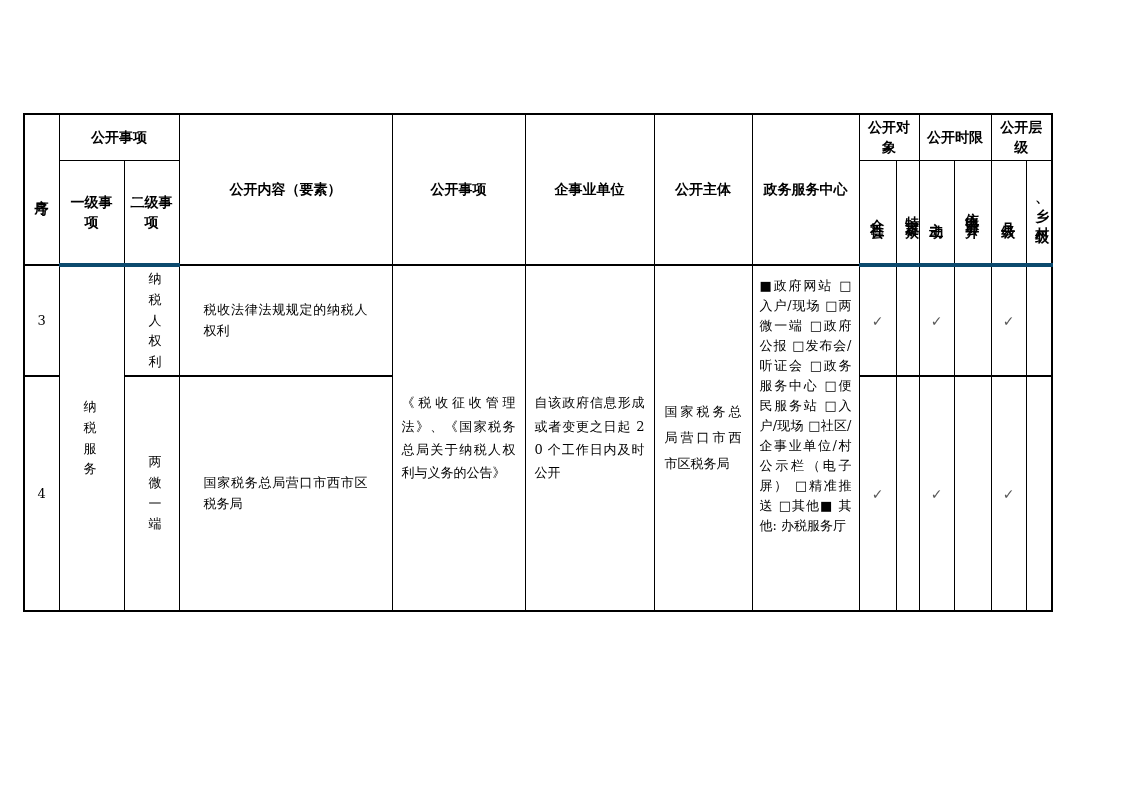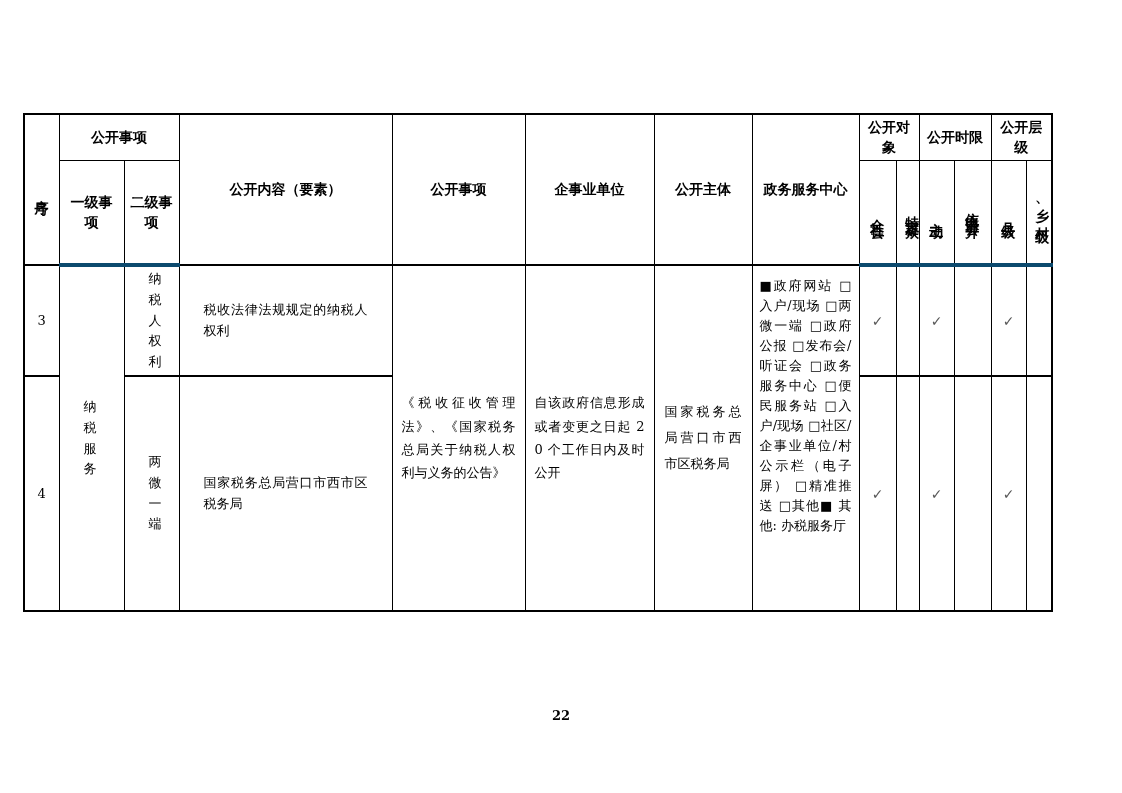--- a/index.html
+++ b/index.html
@@ -156,15 +156,14 @@
         <td class="chk">✓</td>
         <td class="chk"></td>
         <td class="chk">✓</td>
         <td class="chk"></td>
         <td class="chk">✓</td>
         <td class="chk"></td>
       </tr>
     </tbody>
   </table>
 
-  <div class="page-number">22</div>
 
 </div>
 
 </body></html>

